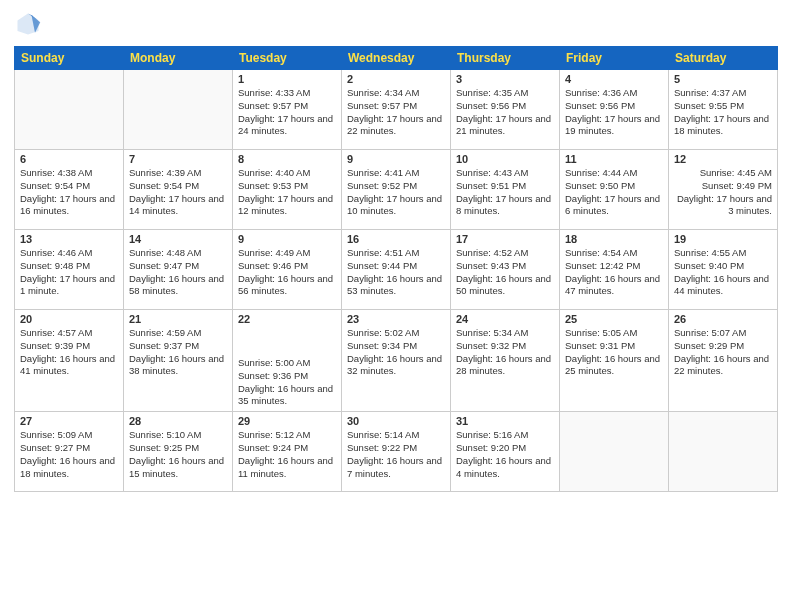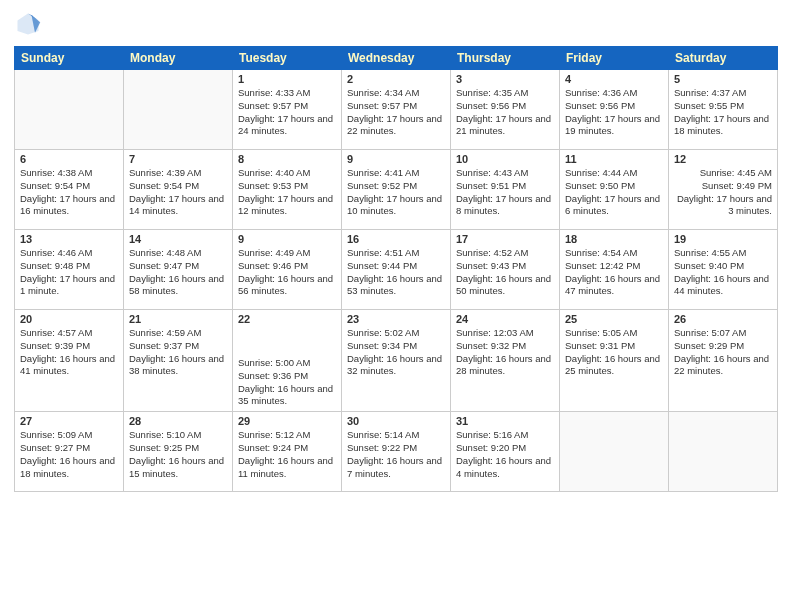--- a/index.html
+++ b/index.html
@@ -58,21 +58,21 @@
     .location {
       font-size: 14px;
       color: #555;
     }
     .calendar {
       width: 100%;
       border-collapse: collapse;
     }
     .calendar th {
       background: #1565c0;
-      color: #fef9c3;
+      color: #fde047;
       text-align: left;
       padding: 4px 6px;
       font-size: 12px;
       font-weight: bold;
       border: 1px solid #1565c0;
     }
     .calendar td {
       border: 1px solid #ccc;
       vertical-align: top;
       padding: 3px 5px;
@@ -274,21 +274,21 @@
 Daylight: 16 hours and 35 minutes.</div>
           </td>
           <td>
             <span class="day-num">23</span>
             <div class="day-info" style="white-space: pre-line;">Sunrise: 5:02 AM
 Sunset: 9:34 PM
 Daylight: 16 hours and 32 minutes.</div>
           </td>
           <td>
             <span class="day-num">24</span>
-            <div class="day-info" style="white-space: pre-line;">Sunrise: 12:03 AM
+            <div class="day-info" style="white-space: pre-line;">Sunrise: 5:34 AM
 Sunset: 9:32 PM
 Daylight: 16 hours and 28 minutes.</div>
           </td>
           <td>
             <span class="day-num">25</span>
             <div class="day-info" style="white-space: pre-line;">Sunrise: 5:05 AM
 Sunset: 9:31 PM
 Daylight: 16 hours and 25 minutes.</div>
           </td>
           <td>

